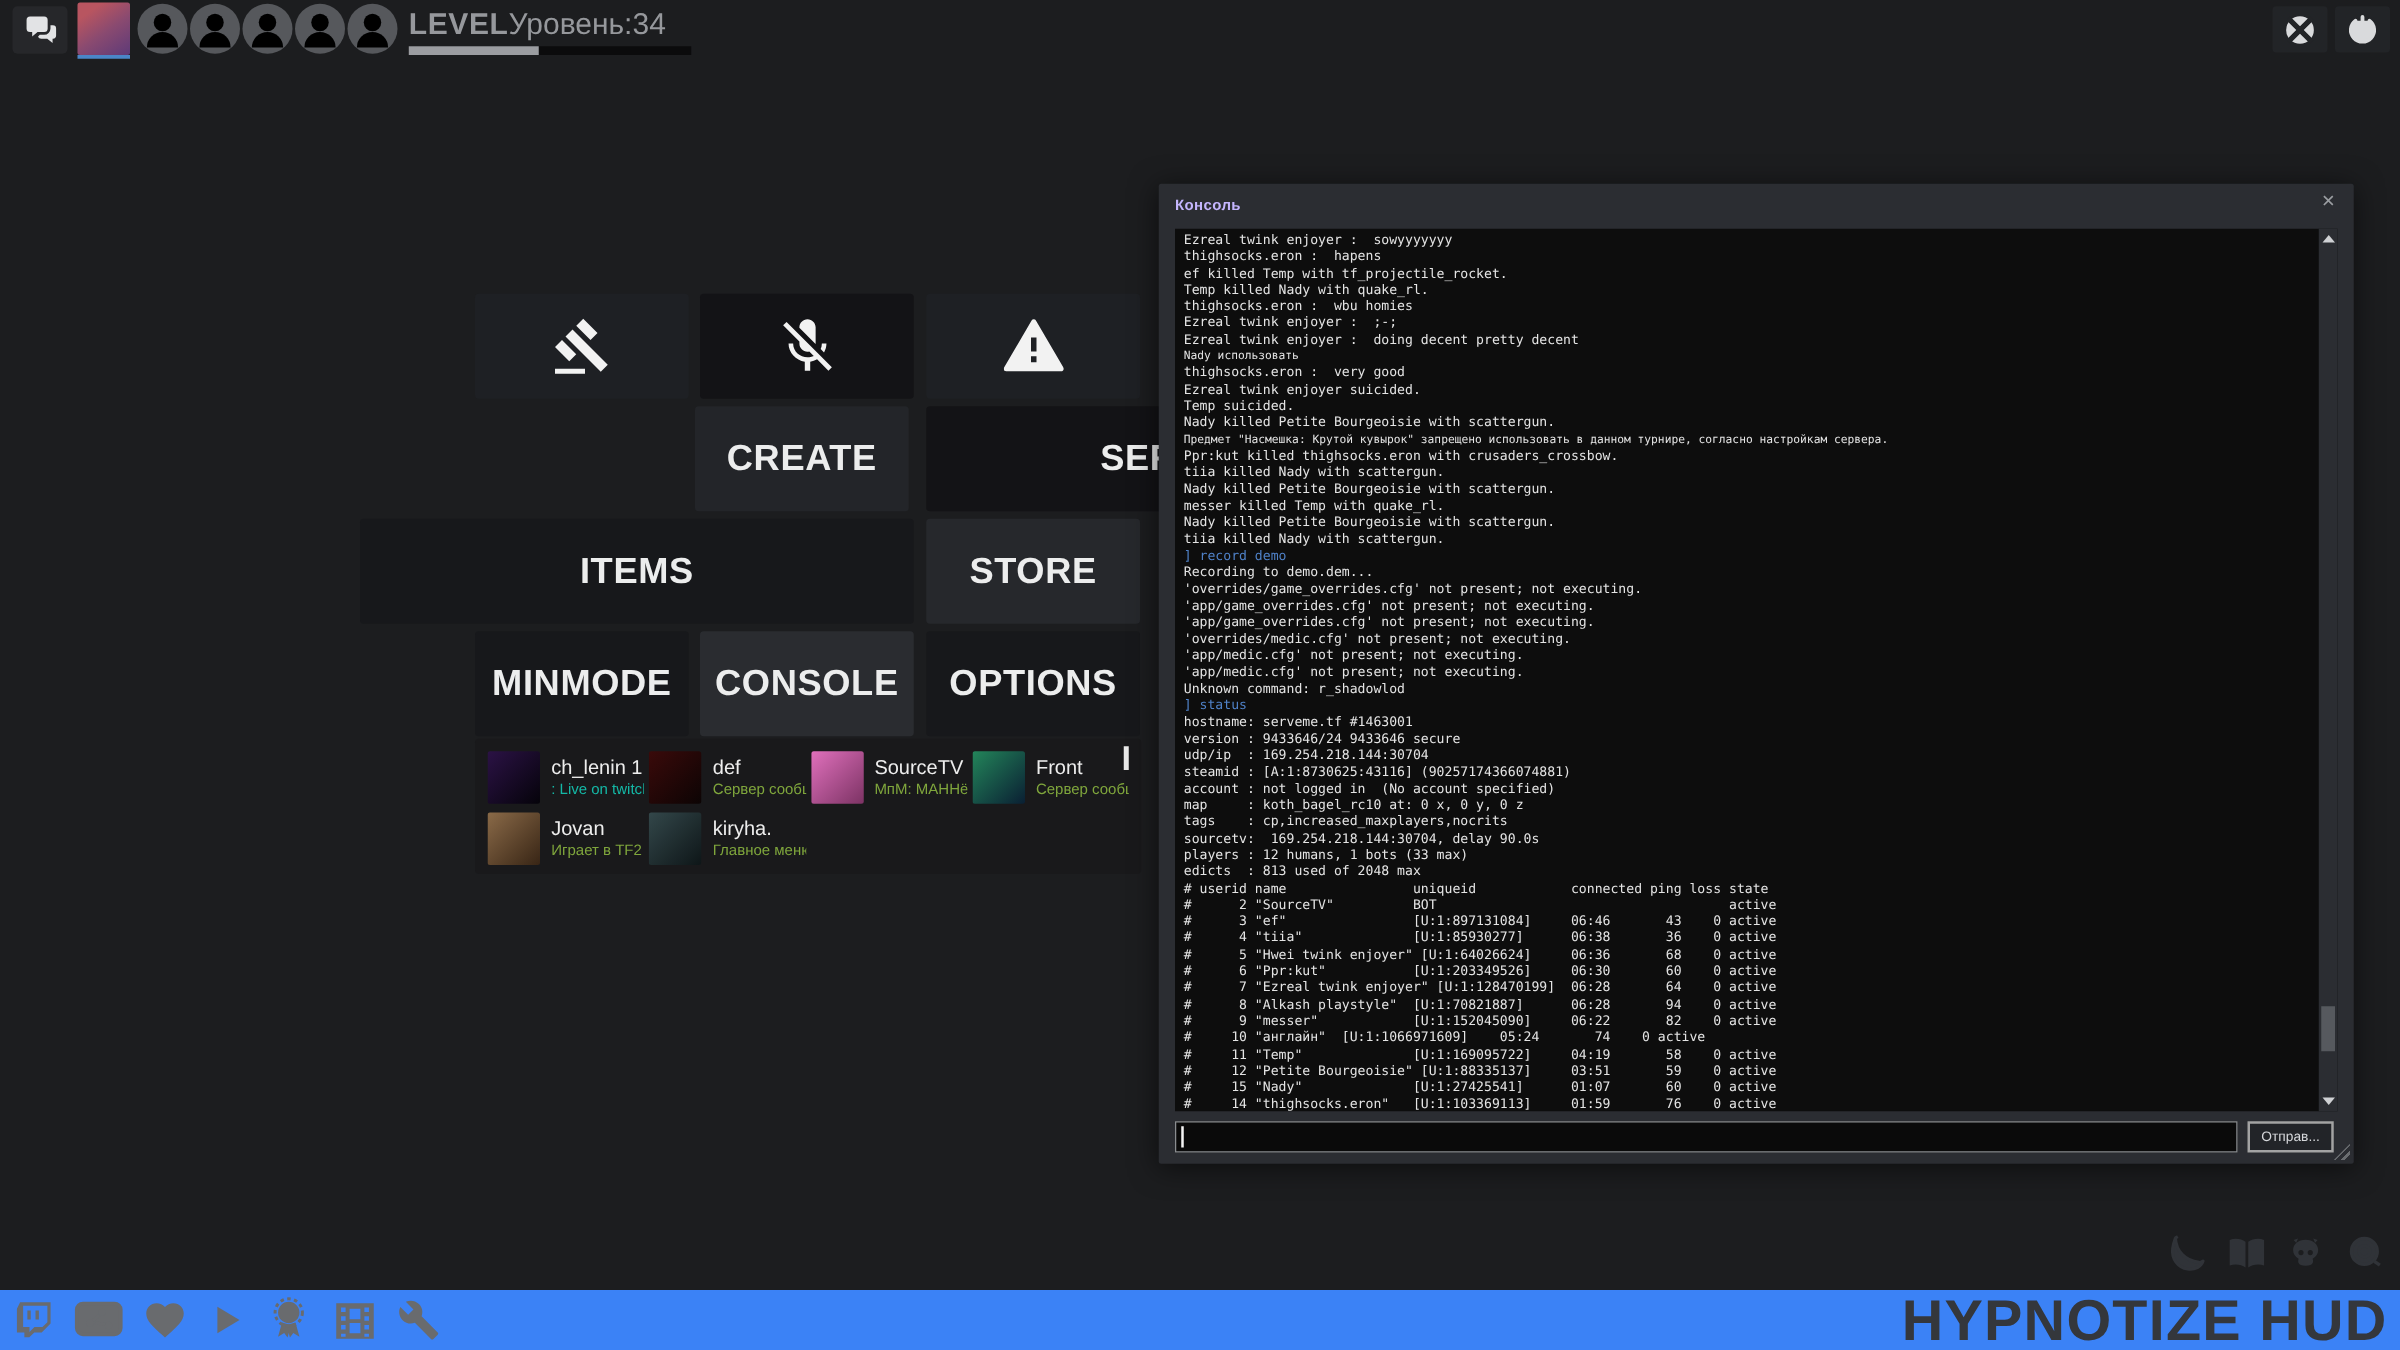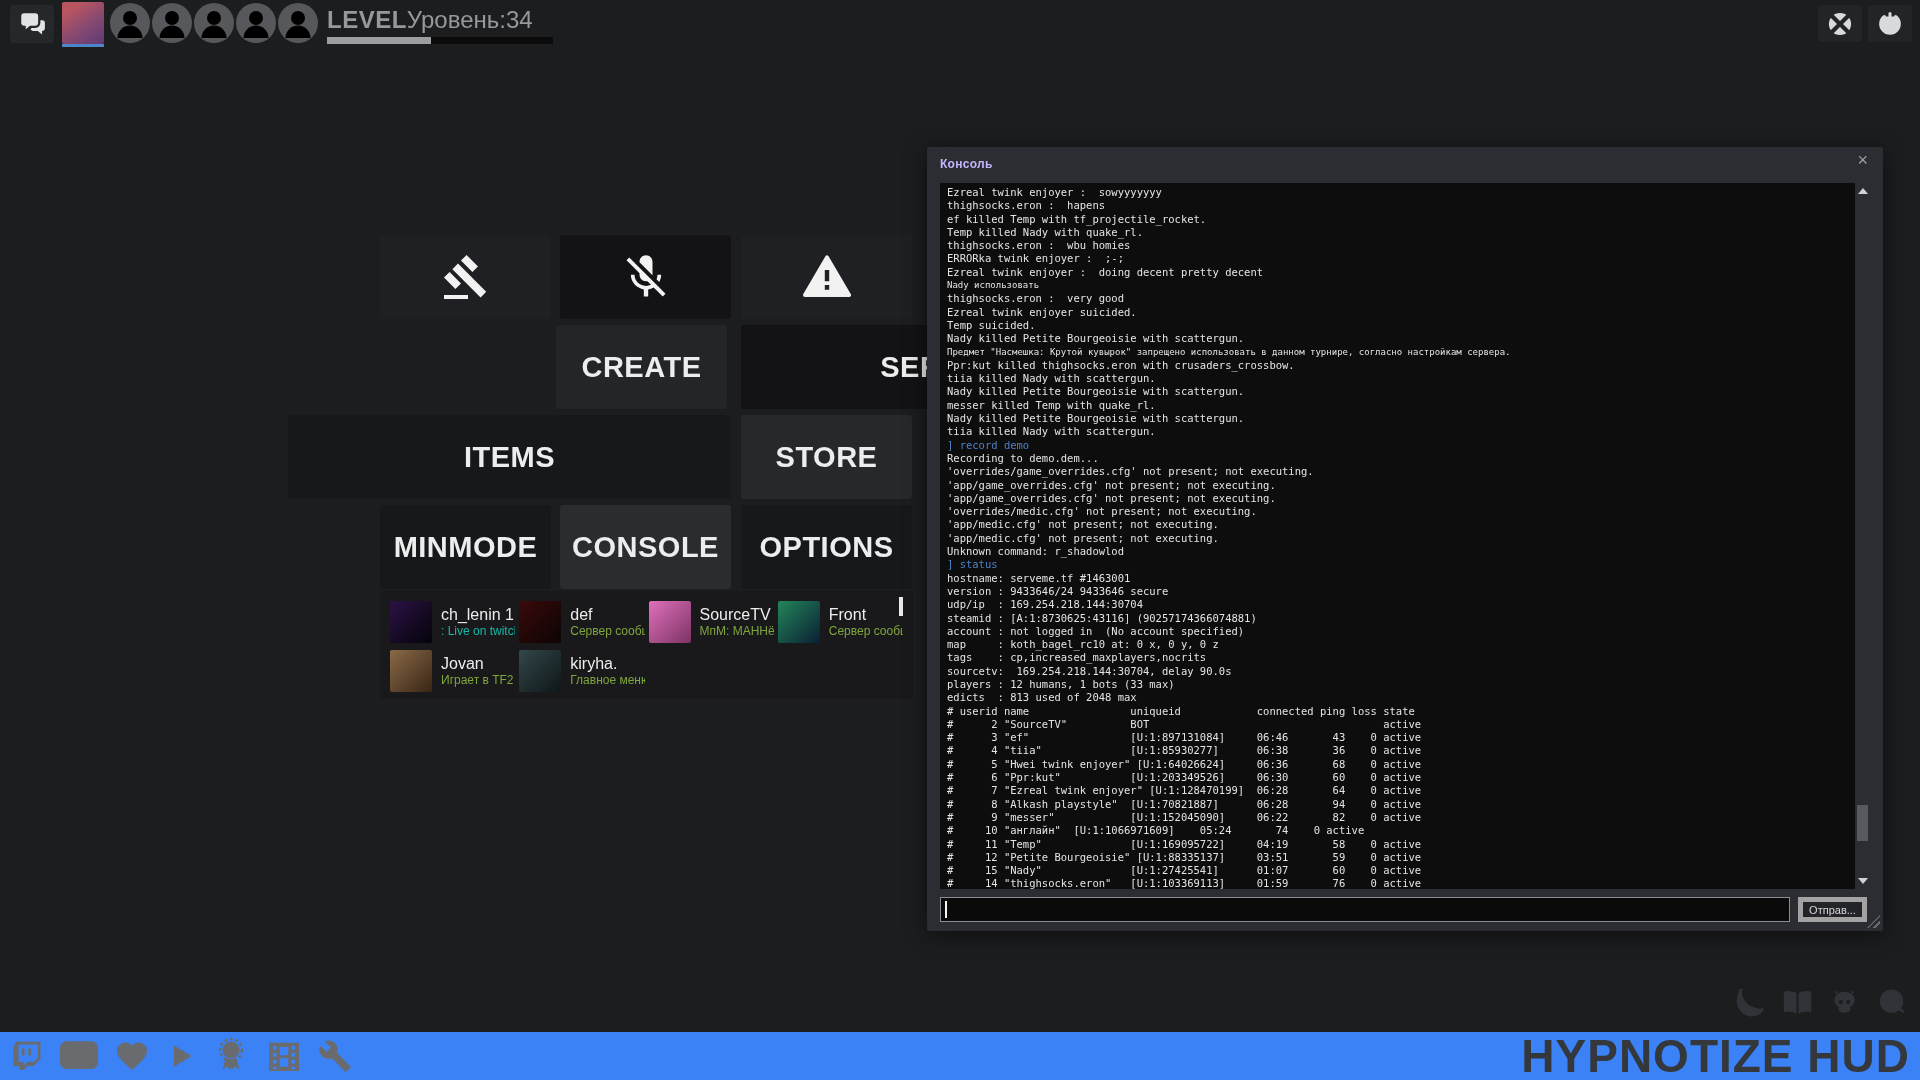--- a/index.html
+++ b/index.html
@@ -55,21 +55,21 @@
   .cscroll{position:absolute;right:13px;top:36px;width:15px;height:706px;background:#2b2d32}
   .arrow-up{position:absolute;left:3px;top:5px;width:0;height:0;border-left:5px solid transparent;
             border-right:5px solid transparent;border-bottom:6px solid #cfd1d4;cursor:pointer}
   .arrow-down{position:absolute;left:3px;bottom:5px;width:0;height:0;border-left:5px solid transparent;
             border-right:5px solid transparent;border-top:6px solid #cfd1d4;cursor:pointer}
   .cthumb{position:absolute;left:2px;top:622px;width:11px;height:36px;background:#56595e;cursor:pointer}
   .console-input{position:absolute;left:13px;top:750px;width:850px;height:25px;background:#0a0a0a;
                  border:1px solid #8a8d90;color:#fff;font-size:12px;padding:0 6px;
                  font-family:"DejaVu Sans Mono",monospace}
   .caret{position:absolute;left:18px;top:754px;width:2px;height:17px;background:#f5f5f5}
-  .console-send{position:absolute;left:871px;top:750px;width:69px;height:25px;background:#222428;border:5px solid #a3a3a3;
+  .console-send{position:absolute;left:871px;top:750px;width:69px;height:25px;background:#222428;border:2px solid #a3a3a3;
                 color:#d5d7da;font-size:11px;display:flex;align-items:center;justify-content:center;cursor:pointer}
   .grip{position:absolute;right:3px;bottom:3px;width:13px;height:13px;cursor:nwse-resize;
         background:repeating-linear-gradient(135deg,transparent 0 3px,#6a6d70 3px 5px);
         clip-path:polygon(100% 0,100% 100%,0 100%)}
 
   
   .footer{position:absolute;left:0;top:1032px;width:1920px;height:48px;background:#3b82f6}
   .fl-icons{position:absolute;left:10px;top:0;height:48px;display:flex;align-items:center;gap:14px;color:#696b6e}
   .brand{position:absolute;right:10px;top:0;height:48px;display:flex;align-items:center;
          font-size:46px;font-weight:700;color:#34373c;letter-spacing:1px;white-space:nowrap}
@@ -226,21 +226,21 @@
 
   <div class="console">
     <div class="console-title">Консоль</div>
     <div class="console-close">×</div>
     <div class="console-text">
         <div class="cline">Ezreal twink enjoyer :  sowyyyyyyy</div>
         <div class="cline">thighsocks.eron :  hapens</div>
         <div class="cline">ef killed Temp with tf_projectile_rocket.</div>
         <div class="cline">Temp killed Nady with quake_rl.</div>
         <div class="cline">thighsocks.eron :  wbu homies</div>
-        <div class="cline">ERRORka twink enjoyer :  ;-;</div>
+        <div class="cline">Ezreal twink enjoyer :  ;-;</div>
         <div class="cline">Ezreal twink enjoyer :  doing decent pretty decent</div>
         <div class="cline ru">Nady использовать</div>
         <div class="cline">thighsocks.eron :  very good</div>
         <div class="cline">Ezreal twink enjoyer suicided.</div>
         <div class="cline">Temp suicided.</div>
         <div class="cline">Nady killed Petite Bourgeoisie with scattergun.</div>
         <div class="cline ru">Предмет "Насмешка: Крутой кувырок" запрещено использовать в данном турнире, согласно настройкам сервера.</div>
         <div class="cline">Ppr:kut killed thighsocks.eron with crusaders_crossbow.</div>
         <div class="cline">tiia killed Nady with scattergun.</div>
         <div class="cline">Nady killed Petite Bourgeoisie with scattergun.</div>

